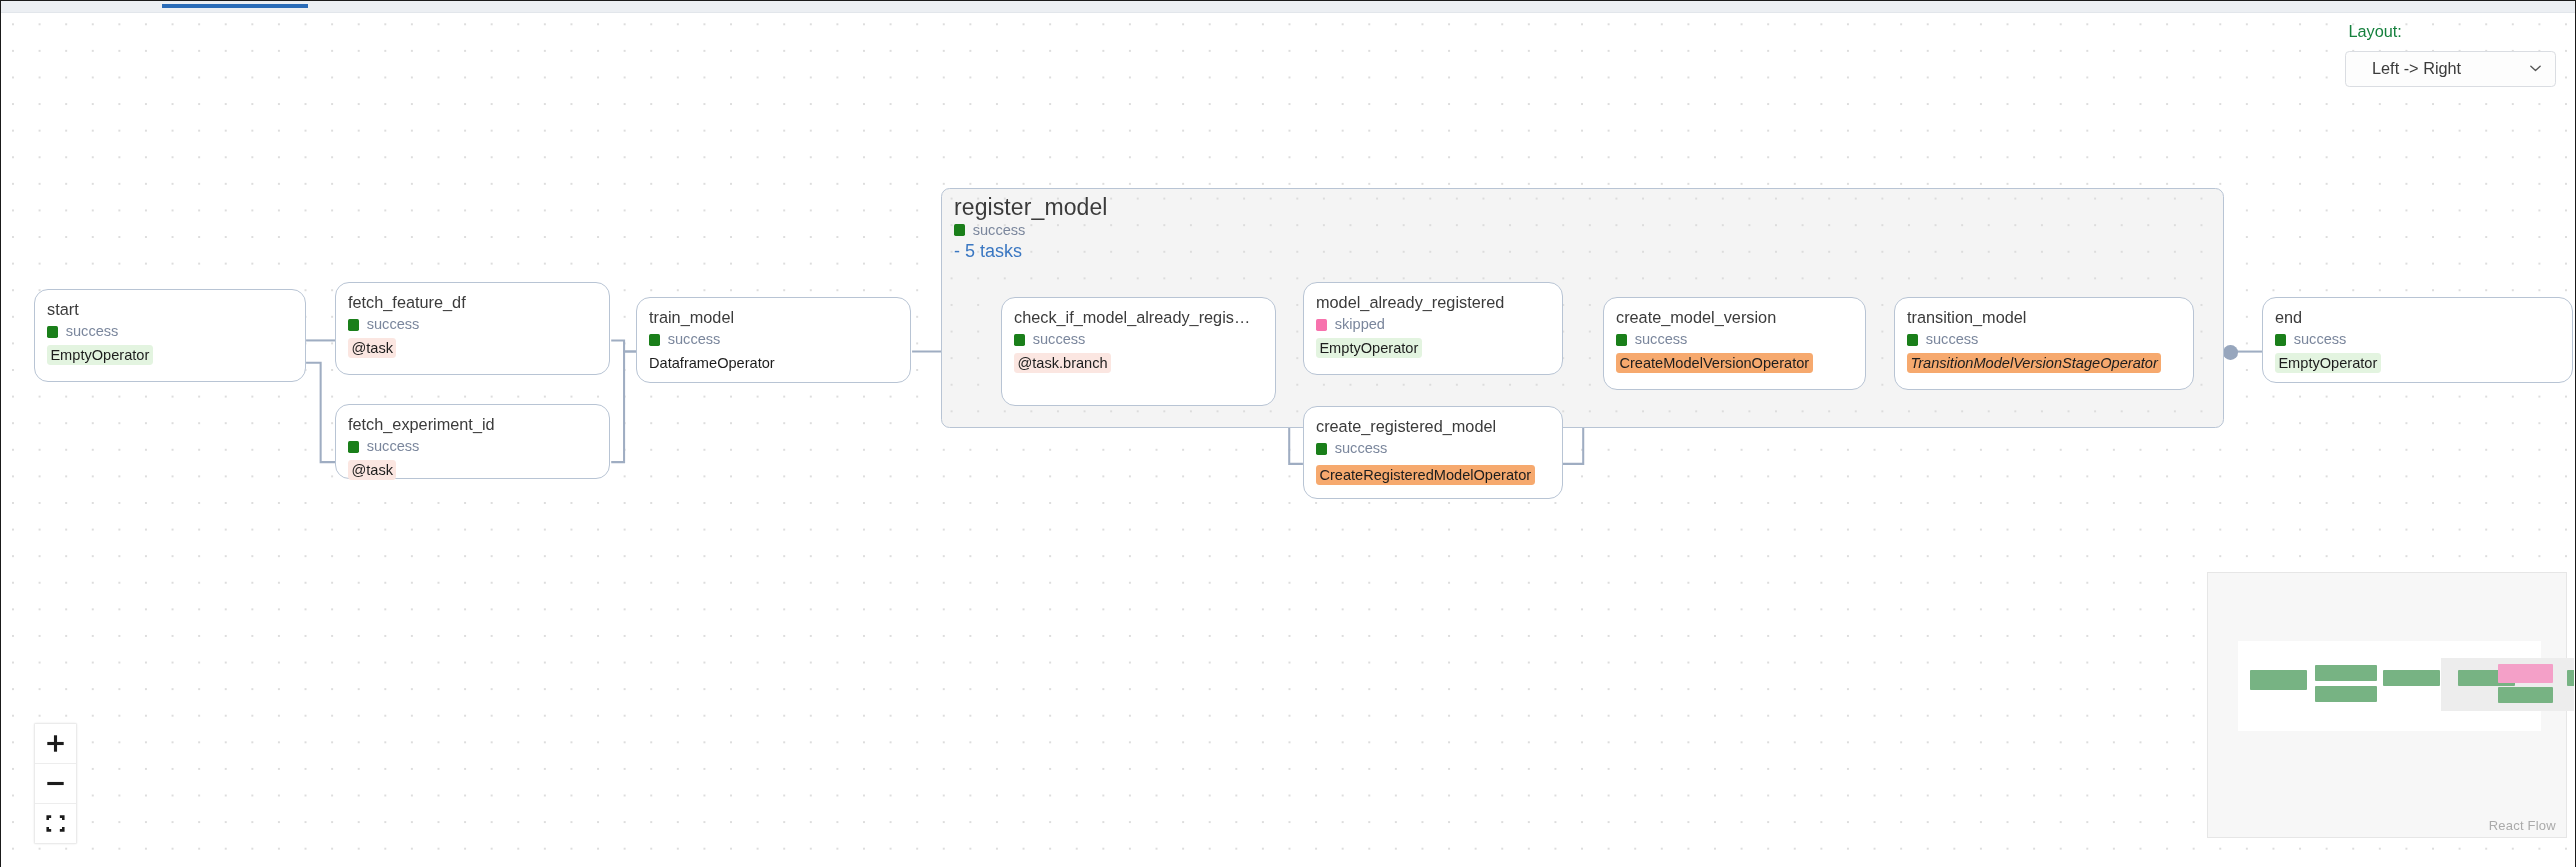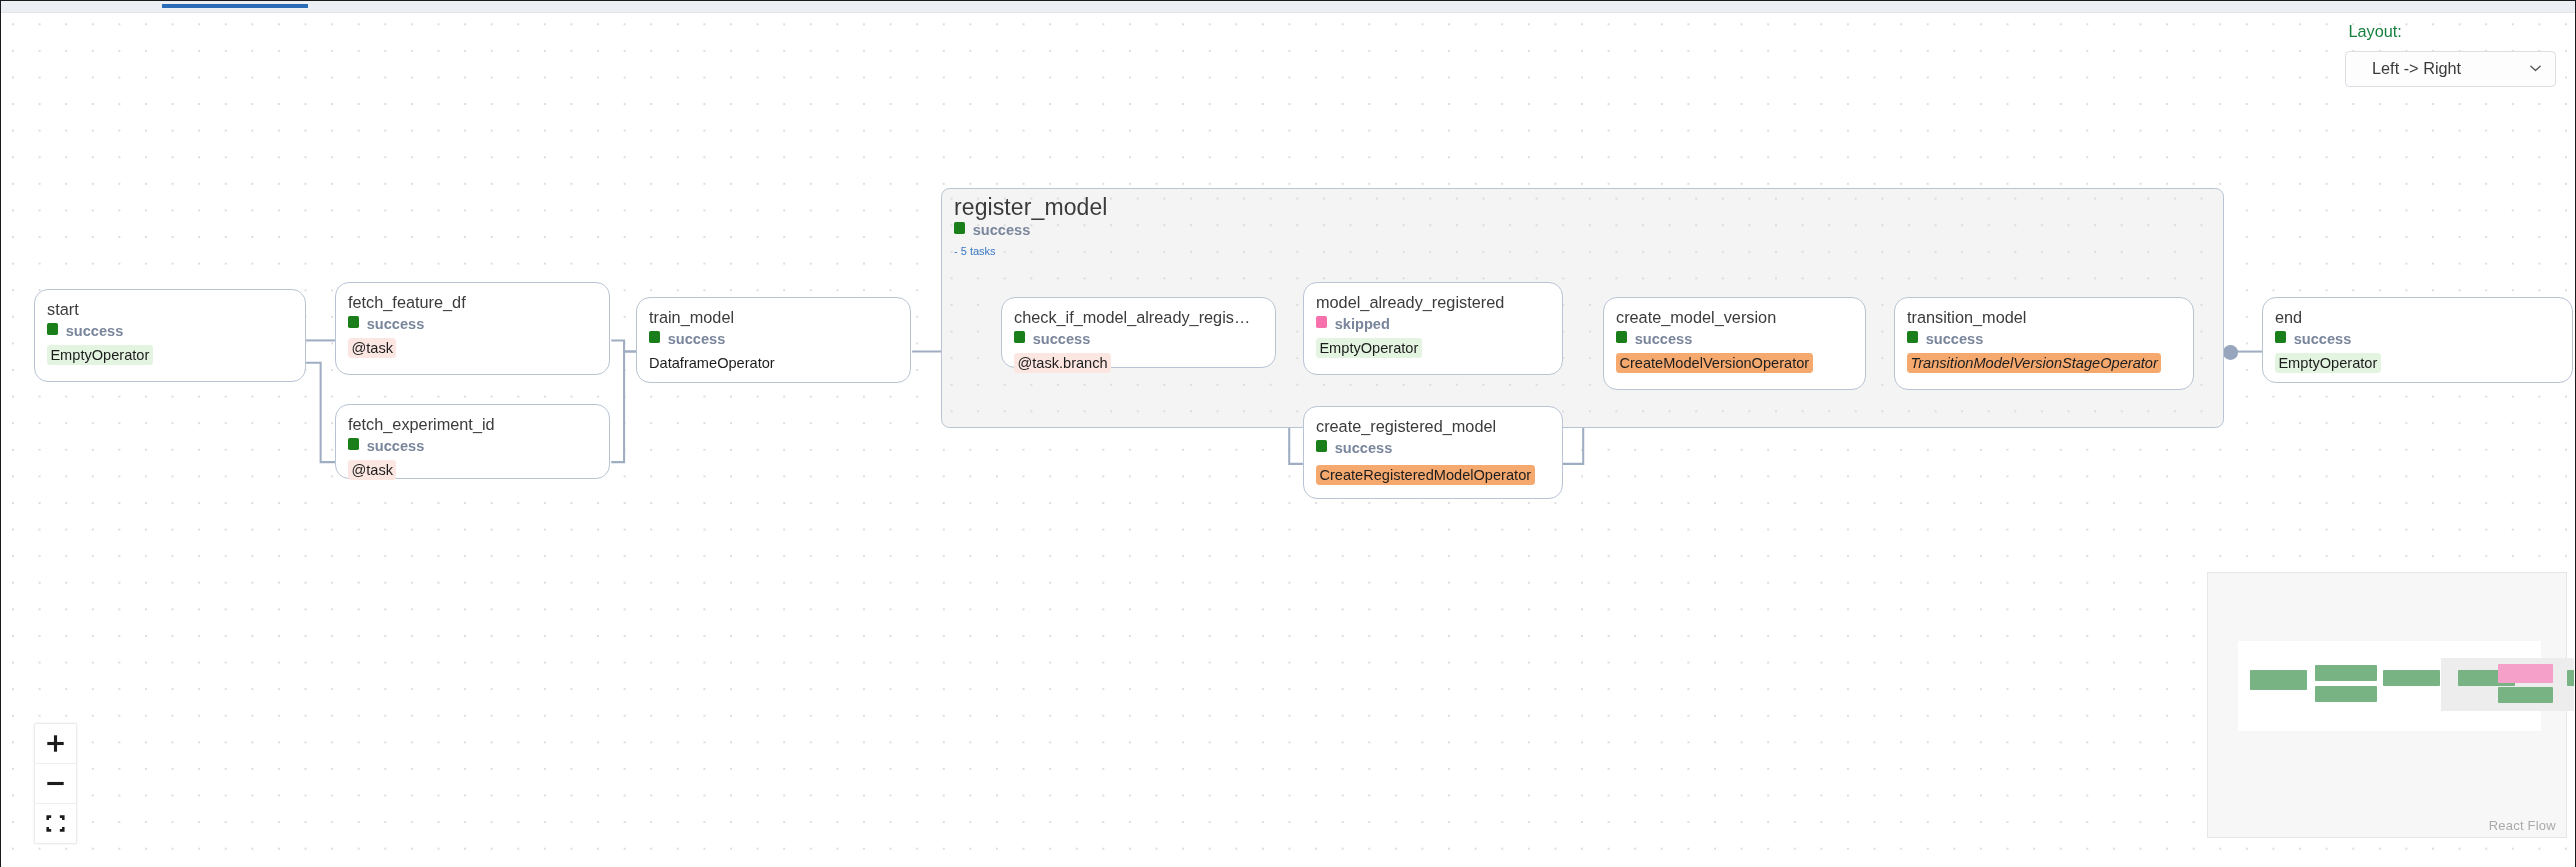--- a/index.html
+++ b/index.html
@@ -65,21 +65,21 @@
     left: 12px; top: 7.7px;
     width: 257px;
   }
   .group-title {
     font-size: 23px;
     color: #3b3b3b;
     letter-spacing: 0.1px;
     line-height: 20.6px;
   }
   .group-tasks {
-    font-size: 11px;
+    font-size: 18px;
     color: #3a77c2;
     line-height: 19px;
     margin-top: 3.4px;
     cursor: pointer;
   }
 
   
   .task-node {
     position: absolute;
     background: #ffffff;
@@ -90,24 +90,24 @@
   }
   .node-title {
     font-size: 16.3px;
     color: #3b3b3b;
     line-height: 20.6px;
     white-space: nowrap;
     overflow: hidden;
   }
   .status-row {
     display: flex;
+    align-items: center;
     gap: 7.7px;
     margin-top: 4.3px;
     line-height: 17px;
-    font-weight: bold;
   }
   .status-swatch {
     width: 11px; height: 12px;
     border-radius: 1.7px;
     display: inline-block;
     flex: none;
   }
   .status-text {
     font-size: 14.6px;
     color: #7a869c;
@@ -296,21 +296,21 @@
             <span class="status-text">success</span>
           </div><div class="op-badge" style="background: rgb(251, 230, 225);">@task</div></div>
         <div class="task-node" style="left: 334px; top: 391px; width: 275px; height: 75px;"><div class="node-title">fetch_experiment_id</div><div class="status-row">
             <span class="status-swatch" style="background: rgb(26, 127, 26);"></span>
             <span class="status-text">success</span>
           </div><div class="op-badge" style="background: rgb(251, 230, 225);">@task</div></div>
         <div class="task-node" style="left: 635px; top: 284px; width: 275px; height: 86px;"><div class="node-title">train_model</div><div class="status-row">
             <span class="status-swatch" style="background: rgb(26, 127, 26);"></span>
             <span class="status-text">success</span>
           </div><div class="op-badge op-plain" style="background: transparent;">DataframeOperator</div></div>
-        <div class="task-node" style="left: 1000px; top: 284px; width: 275px; height: 71px;"><div class="node-title">check_if_model_already_regis…</div><div class="status-row">
+        <div class="task-node" style="left: 1000px; top: 284px; width: 275px; height: 109px;"><div class="node-title">check_if_model_already_regis…</div><div class="status-row">
             <span class="status-swatch" style="background: rgb(26, 127, 26);"></span>
             <span class="status-text">success</span>
           </div><div class="op-badge" style="background: rgb(251, 230, 225);">@task.branch</div></div>
         <div class="task-node" style="left: 1302px; top: 269px; width: 260px; height: 93px;"><div class="node-title">model_already_registered</div><div class="status-row">
             <span class="status-swatch" style="background: rgb(247, 114, 173);"></span>
             <span class="status-text">skipped</span>
           </div><div class="op-badge" style="background: rgb(227, 244, 224);">EmptyOperator</div></div>
         <div class="task-node" style="left: 1302px; top: 393px; width: 260px; height: 93px;"><div class="node-title">create_registered_model</div><div class="status-row">
             <span class="status-swatch" style="background: rgb(26, 127, 26);"></span>
             <span class="status-text">success</span>

